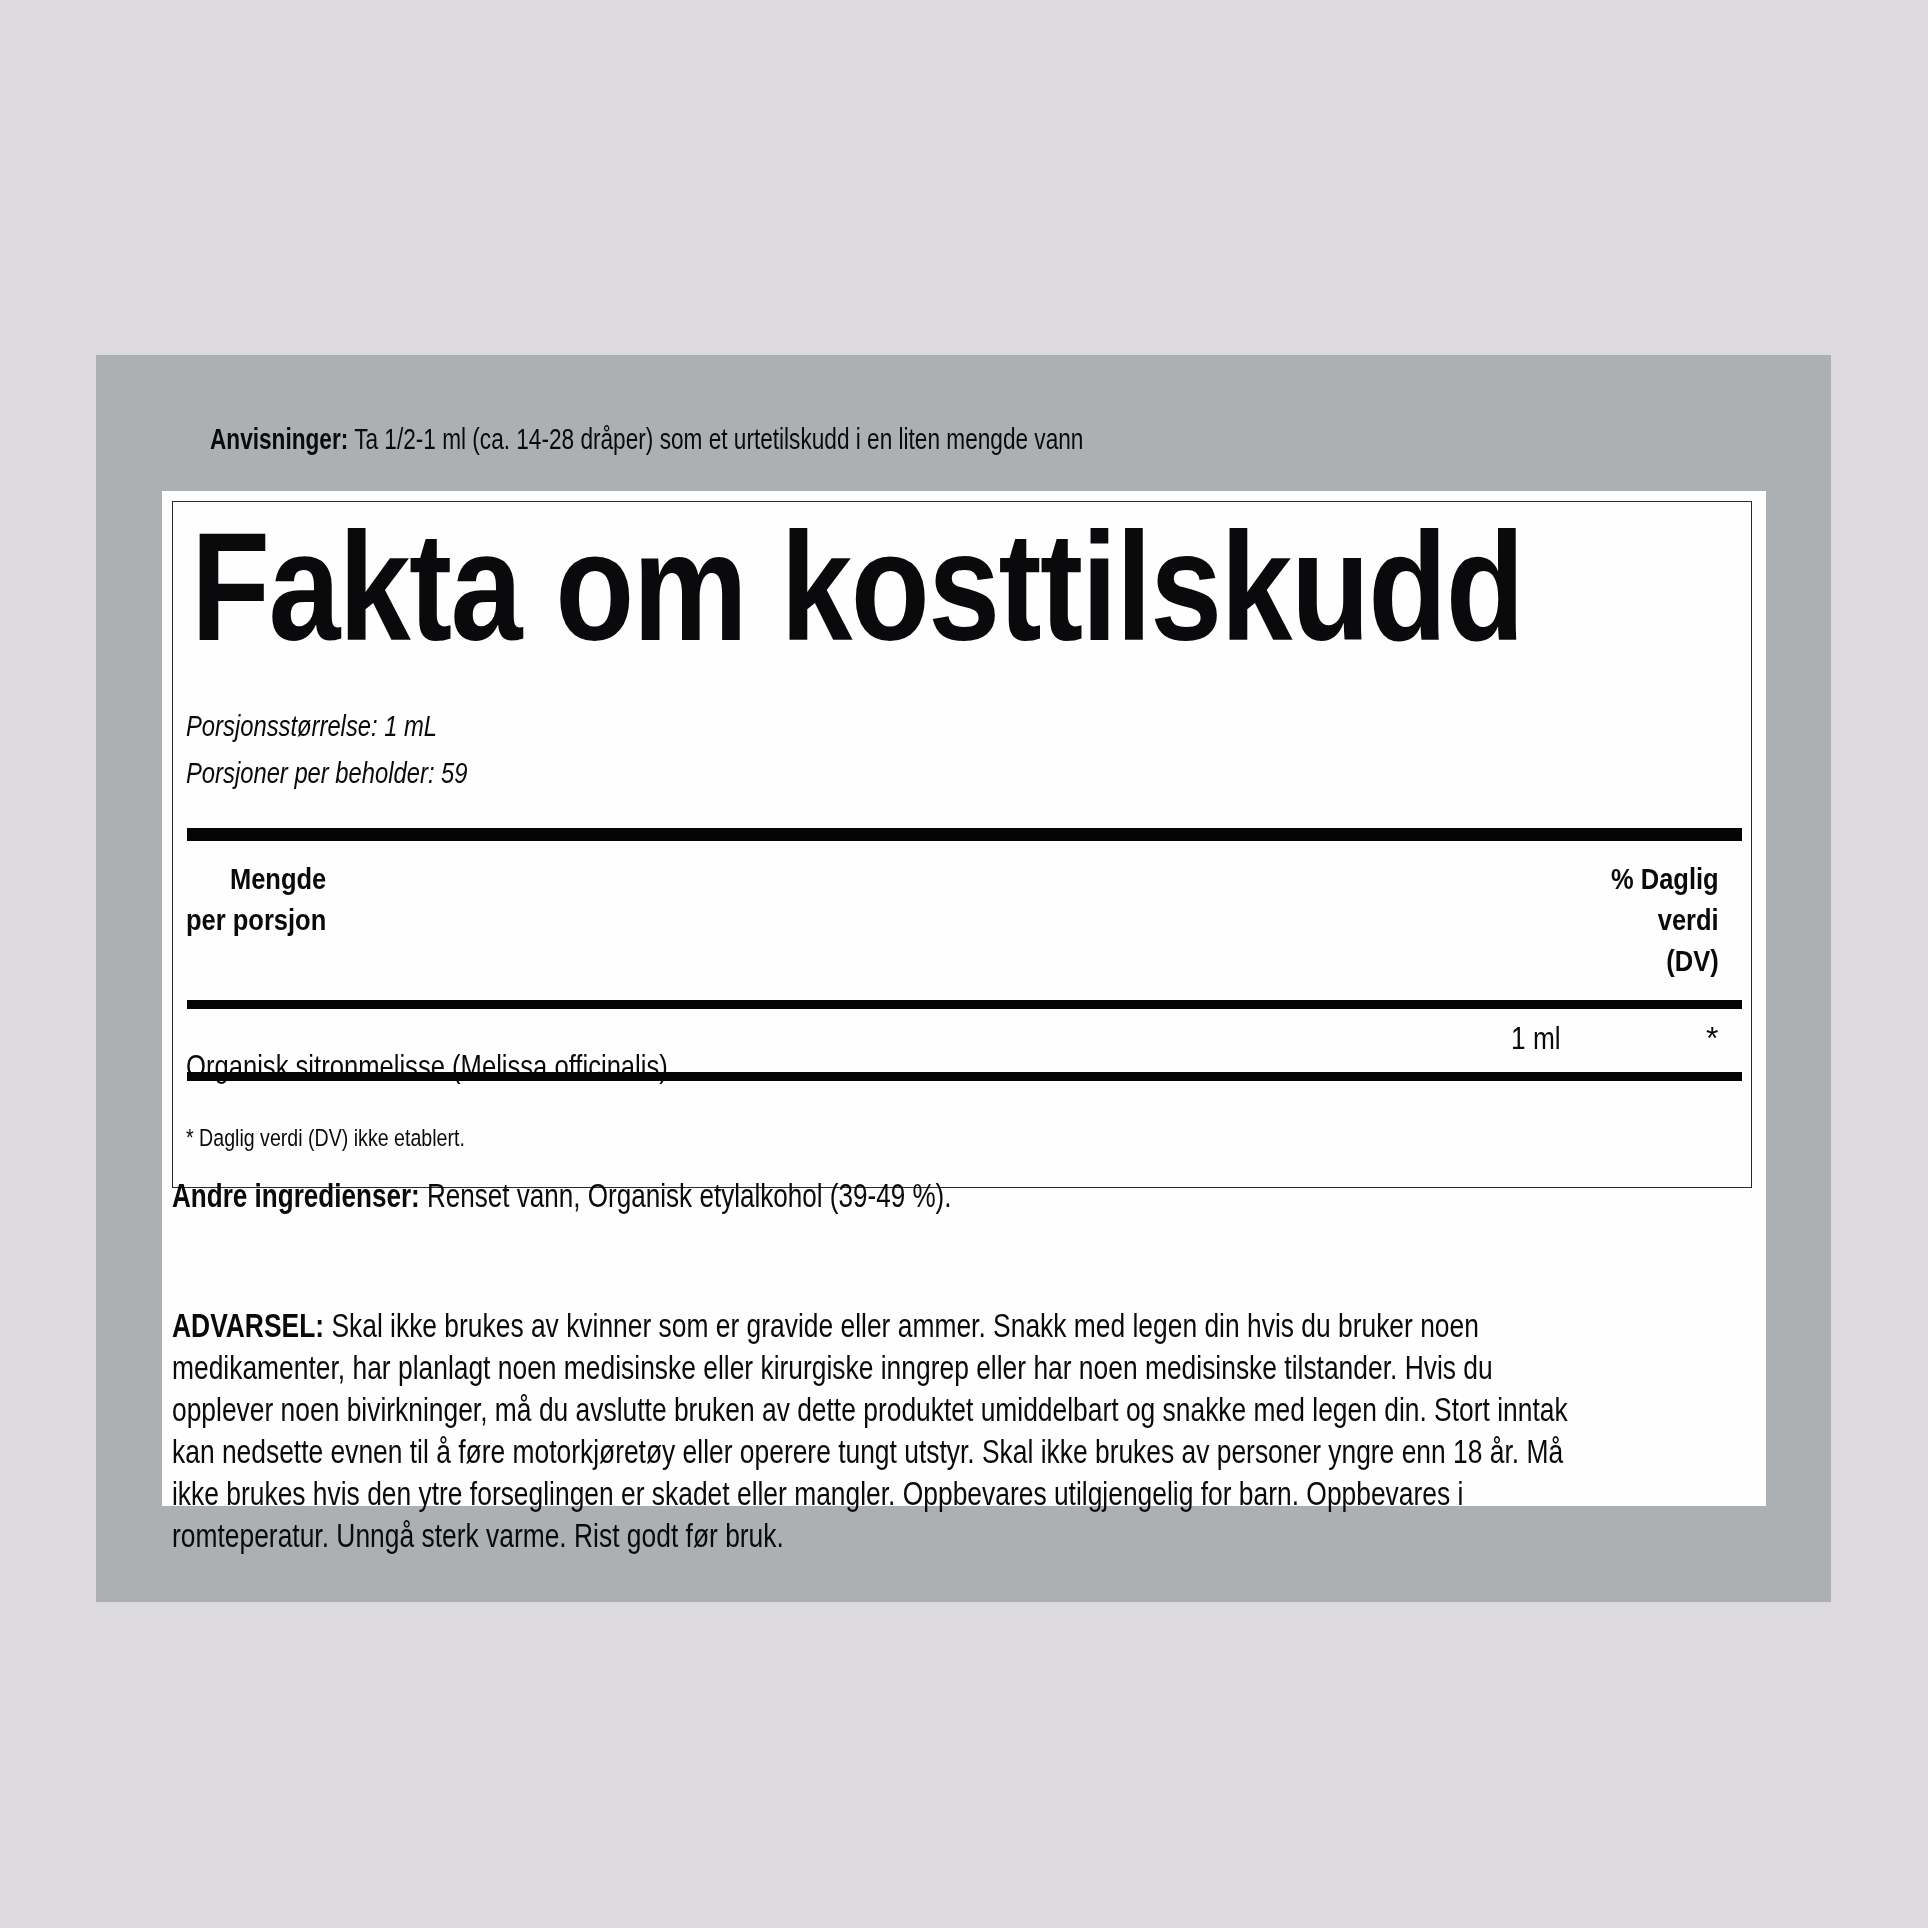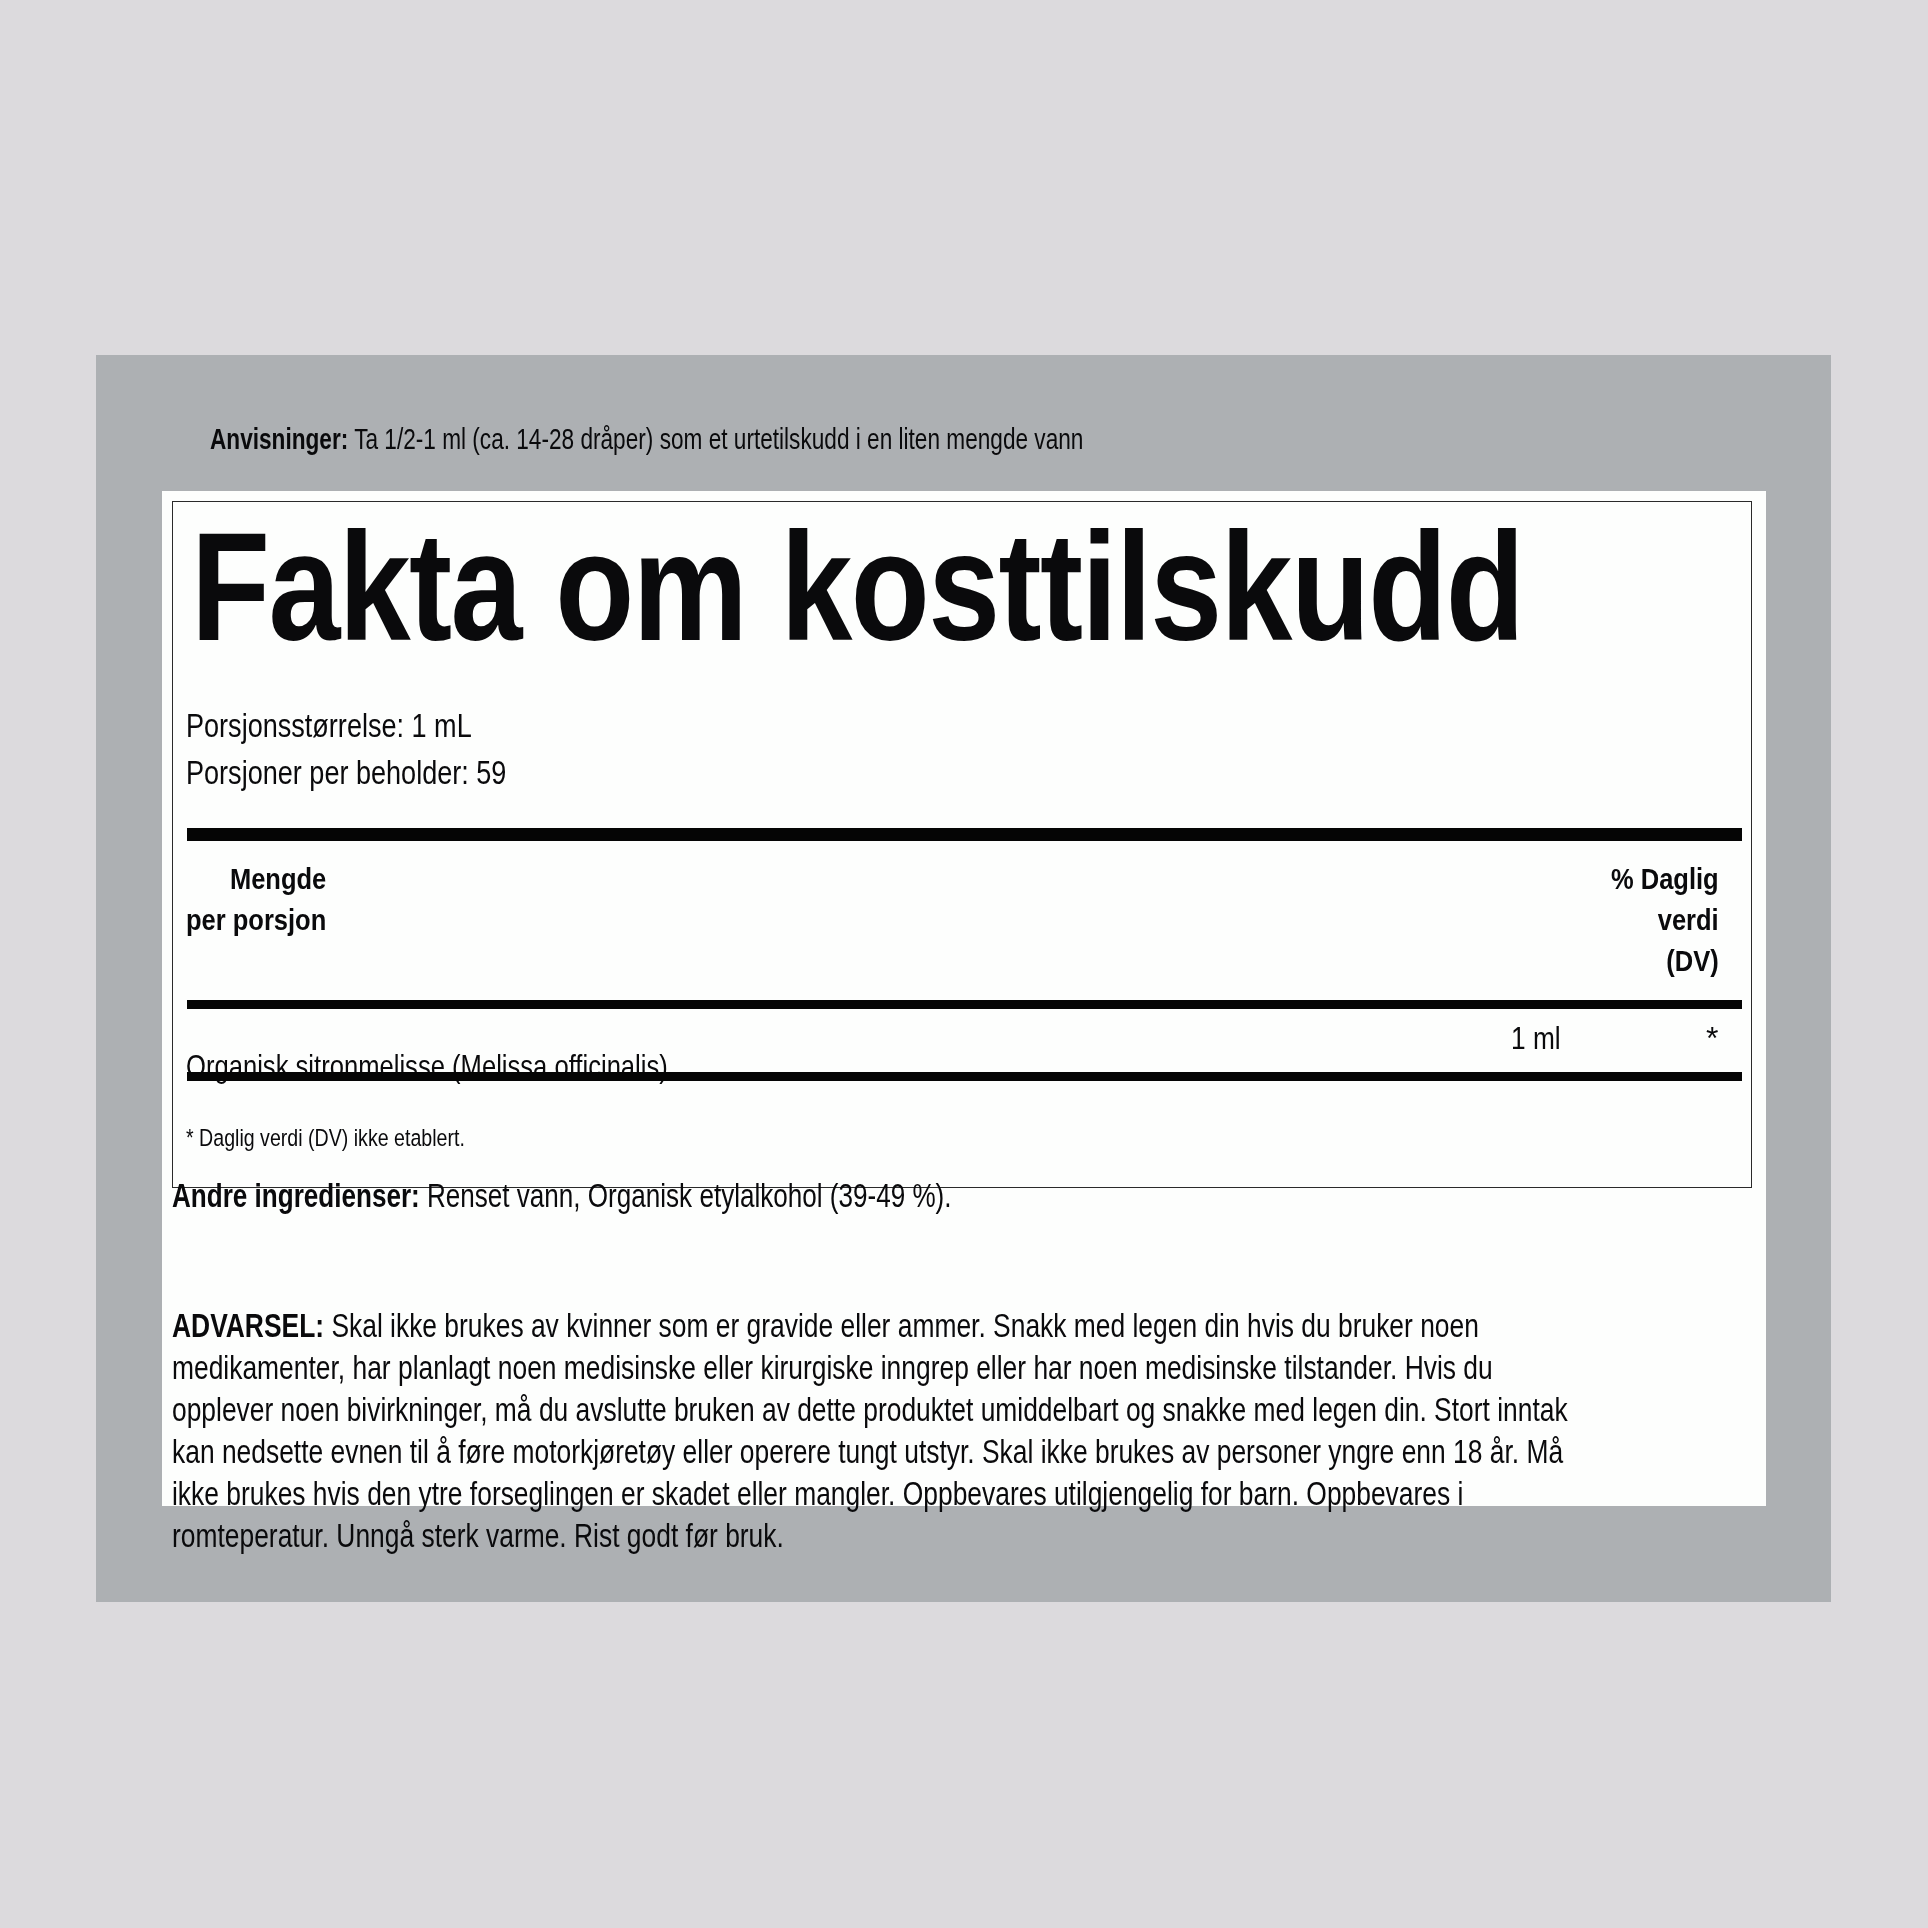--- a/index.html
+++ b/index.html
@@ -46,21 +46,21 @@
   #title {
     position: absolute;
     left: 18px; top: -3.8px;
     font-size: 154px; font-weight: bold;
     line-height: 179px;
     letter-spacing: -1.9px;
   }
   #title .cond { transform: scaleX(0.84); }
   .serving {
     position: absolute; left: 13px;
-    font-size: 33px; line-height: 38px;
+    font-size: 29px; line-height: 38px; font-style: italic;
   }
   .serving .cond { transform: scaleX(0.82); }
   #serving-size { top: 205px; }
   #servings-per { top: 252px; }
   .bar {
     position: absolute; left: 14px;
     width: 1555px; background: #050505;
   }
   #bar-thick { top: 326px; height: 13px; }
   #bar-mid { top: 498px; height: 8.5px; }

